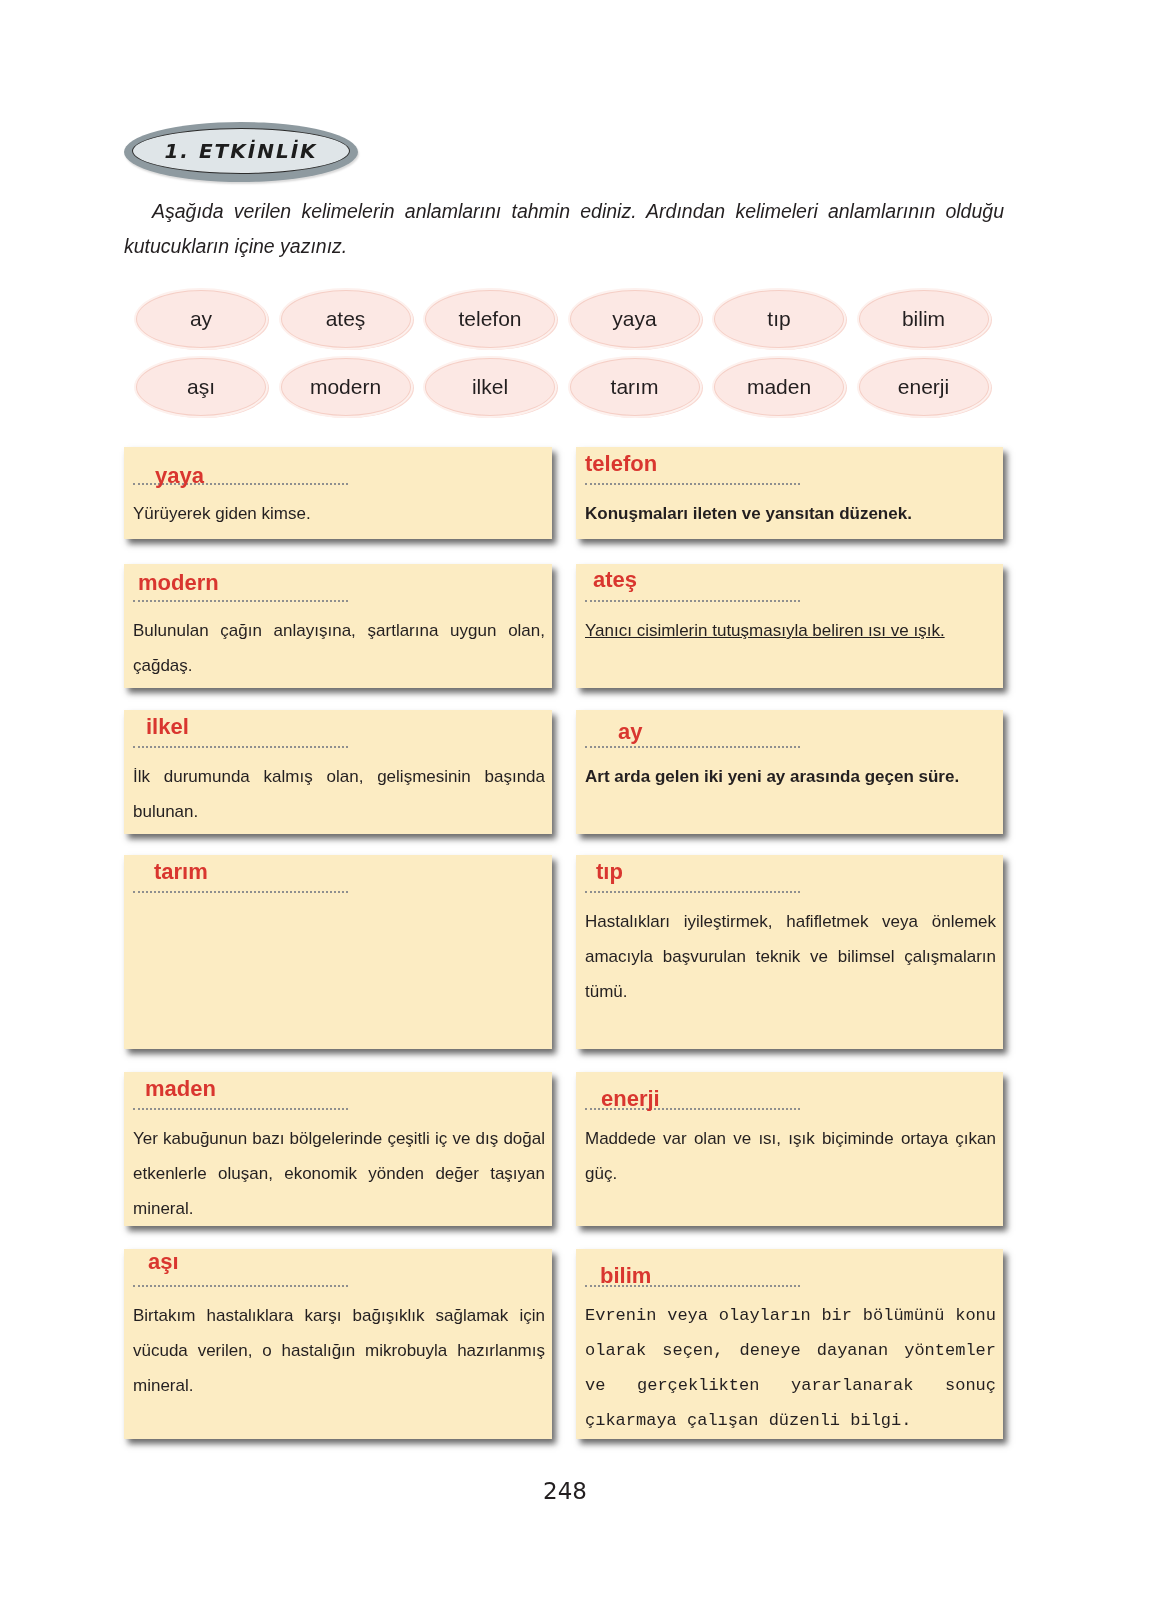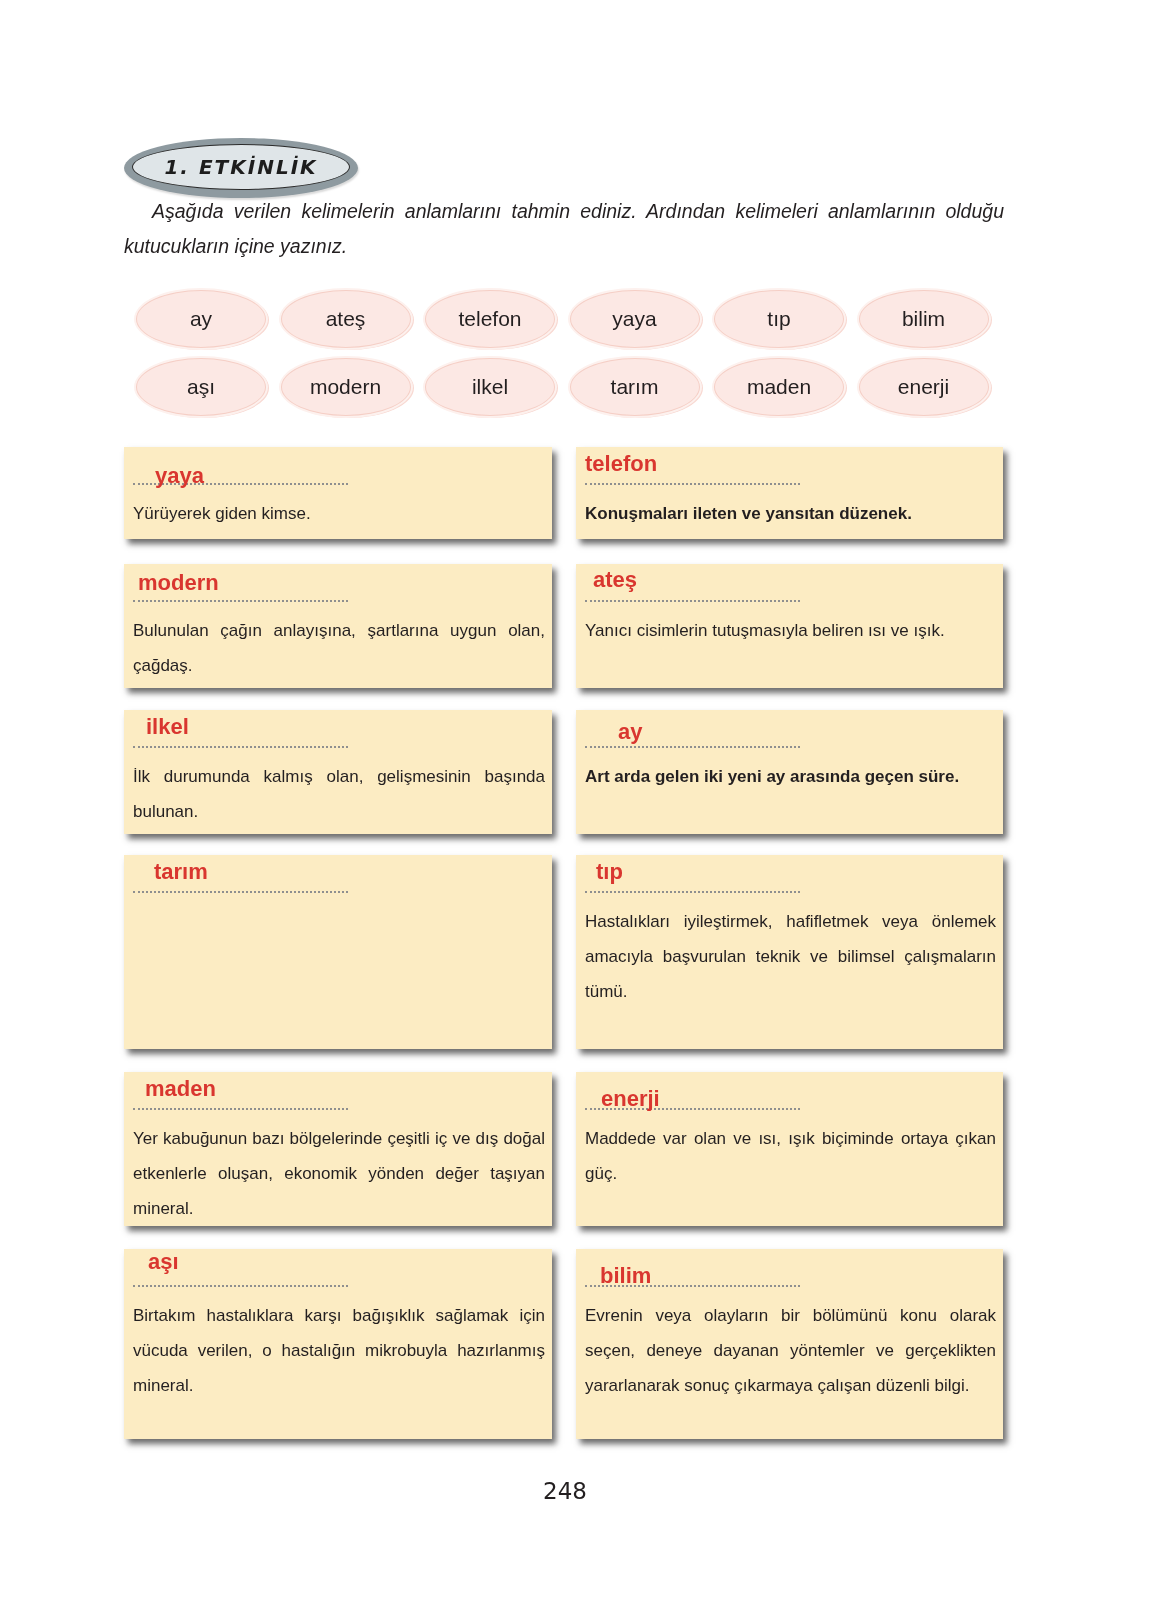--- a/index.html
+++ b/index.html
@@ -1,20 +1,20 @@
 <!DOCTYPE html>
 <html><head>
 <meta charset="utf-8">
 <style>
   * { box-sizing: border-box; margin: 0; padding: 0; }
   html, body { width: 1162px; height: 1615px; background: #ffffff; overflow: hidden; }
   body { position: relative; font-family: "Liberation Sans", sans-serif; color: #231f20; }
 
   .badge {
-    position: absolute; left: 124px; top: 138px; width: 234px; height: 60px;
+    position: absolute; left: 124px; top: 122px; width: 234px; height: 60px;
     border-radius: 50%;
     background: #8e9aa0;
     box-shadow: 1px 2px 2px rgba(0,0,0,0.15);
   }
   .badge-inner {
     position: absolute; left: 8px; top: 6px; right: 8px; bottom: 8px;
     border-radius: 50%;
     background: #dfe5e8;
     border: 1.5px solid #2b2b2b;
     display: flex; align-items: center; justify-content: center;
@@ -109,21 +109,21 @@
 <div class="card" style="left:124px; top:564px; width:428px; height:124px;">
   <div class="answer" style="top:2px;">
       <span style="left:5px; bottom:4px;">modern</span>
     </div>
   <div class="def" style="top:49px;">Bulunulan çağın anlayışına, şartlarına uygun olan, çağdaş.</div>
 </div>
 <div class="card" style="left:576px; top:564px; width:427px; height:124px;">
   <div class="answer" style="top:2px;">
       <span style="left:8px; bottom:7px;">ateş</span>
     </div>
-  <div class="def" style="top:49px;">Yanıcı cisimlerin tutuşmasıyla beliren ısı ve ışık.</div>
+  <div class="def" style="top:49px;text-decoration:underline;">Yanıcı cisimlerin tutuşmasıyla beliren ısı ve ışık.</div>
 </div>
 
 <div class="card" style="left:124px; top:710px; width:428px; height:124px;">
   <div class="answer" style="top:2px;">
       <span style="left:13px; bottom:6px;">ilkel</span>
     </div>
   <div class="def" style="top:49px;">İlk durumunda kalmış olan, gelişmesinin başında bulunan.</div>
 </div>
 <div class="card" style="left:576px; top:710px; width:427px; height:124px;">
   <div class="answer" style="top:2px;">
@@ -160,16 +160,16 @@
 <div class="card" style="left:124px; top:1249px; width:428px; height:190px;">
   <div class="answer" style="top:2px;">
       <span style="left:15px; bottom:10px;">aşı</span>
     </div>
   <div class="def" style="top:49px;">Birtakım hastalıklara karşı bağışıklık sağlamak için vücuda verilen, o hastalığın mikrobuyla hazırlanmış mineral.</div>
 </div>
 <div class="card" style="left:576px; top:1249px; width:427px; height:190px;">
   <div class="answer" style="top:2px;">
       <span style="left:15px; bottom:-4px;">bilim</span>
     </div>
-  <div class="def" style="top:49px;">Evrenin veya olayların bir bölümünü konu olarak seçen, deneye dayanan yöntemler ve gerçeklikten yararlanarak sonuç çıkarmaya çalışan düzenli bilgi.</div>
+  <div class="def" style="top:49px;font-family:Liberation Mono, monospace;">Evrenin veya olayların bir bölümünü konu olarak seçen, deneye dayanan yöntemler ve gerçeklikten yararlanarak sonuç çıkarmaya çalışan düzenli bilgi.</div>
 </div>
 
 <div class="page-num">248</div>
 
 </body></html>

